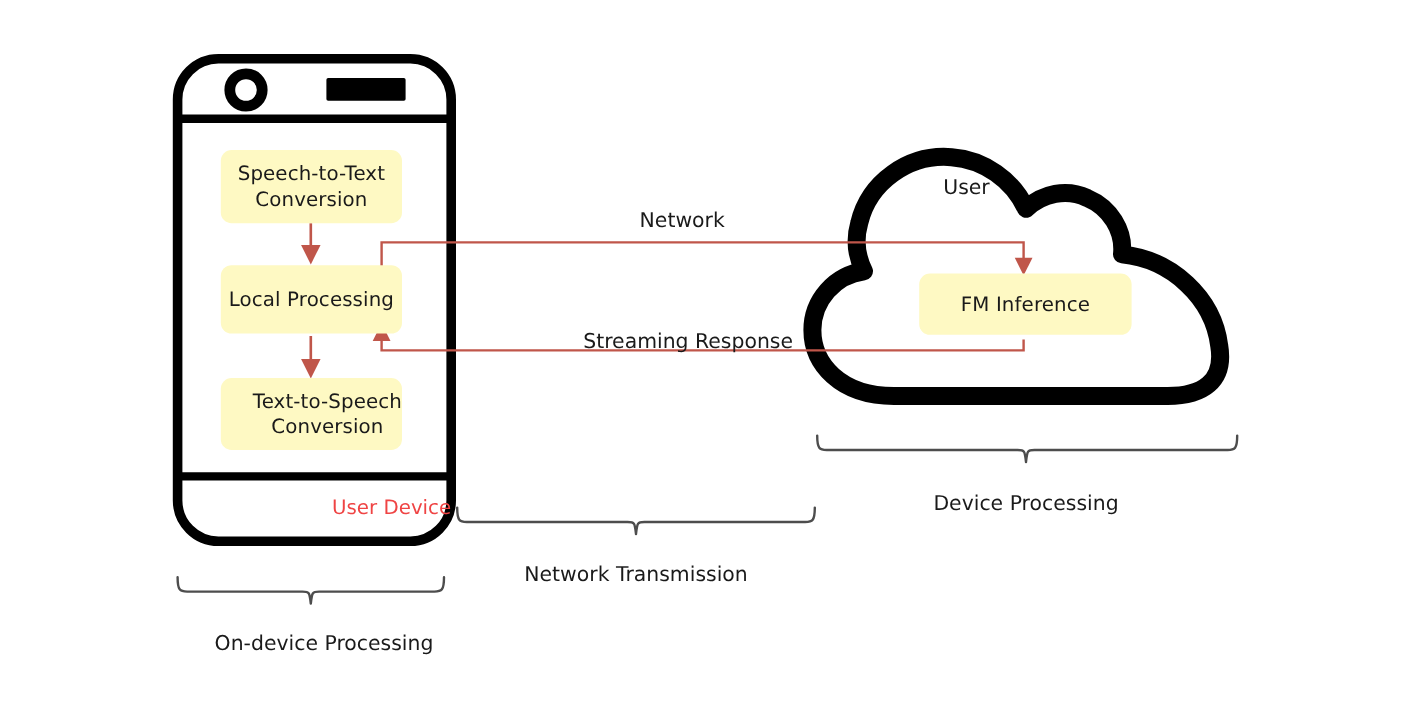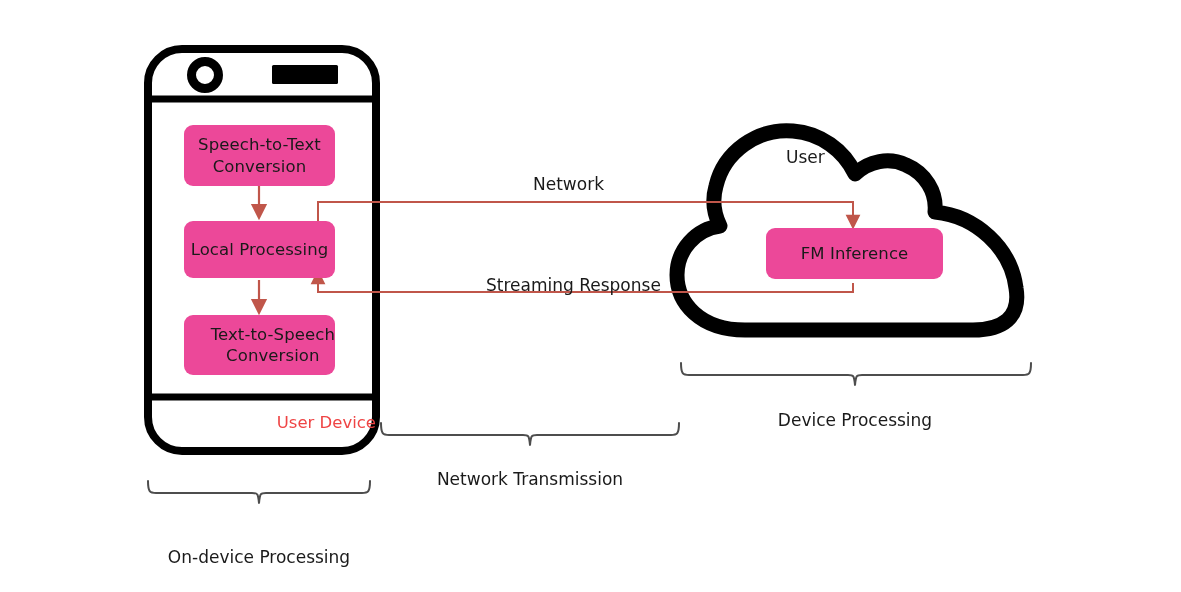--- a/index.html
+++ b/index.html
@@ -23,21 +23,21 @@
   }
   svg.canvas {
     position: absolute;
     left: 0;
     top: 0;
     width: 1181px;
     height: 592px;
   }
   .proc-box {
     position: absolute;
-    background: #ec4899;
+    background: #fef9c3;
     border-radius: 9px;
     display: flex;
     align-items: center;
     justify-content: center;
     text-align: center;
     color: #1a1a1a;
     font-size: 16.5px;
     line-height: 1.3;
     letter-spacing: 0.1px;
     white-space: pre-line;
@@ -179,19 +179,19 @@
   </div>
 
   <div class="device-label" style="left:148px; top:413px; width:228px;">User Device</div>
 
   <div class="cloud-label" style="left:786px; top:147px;">User</div>
 
   <div class="flow-label" style="left:533px; top:174px;">Network</div>
 
   <div class="flow-label" style="left:486px; top:275px;">Streaming Response</div>
 
-  <div class="group-label" style="left:109px; top:527px; width:300px;margin-top:20px;">On-device Processing</div>
+  <div class="group-label" style="left:120px; top:527px; width:300px;">On-device Processing</div>
 
   <div class="group-label" style="left:380px; top:469px; width:300px;">Network Transmission</div>
 
   <div class="group-label" style="left:705px; top:410px; width:300px;">Device Processing</div>
 
 </div>
 
 </body></html>

